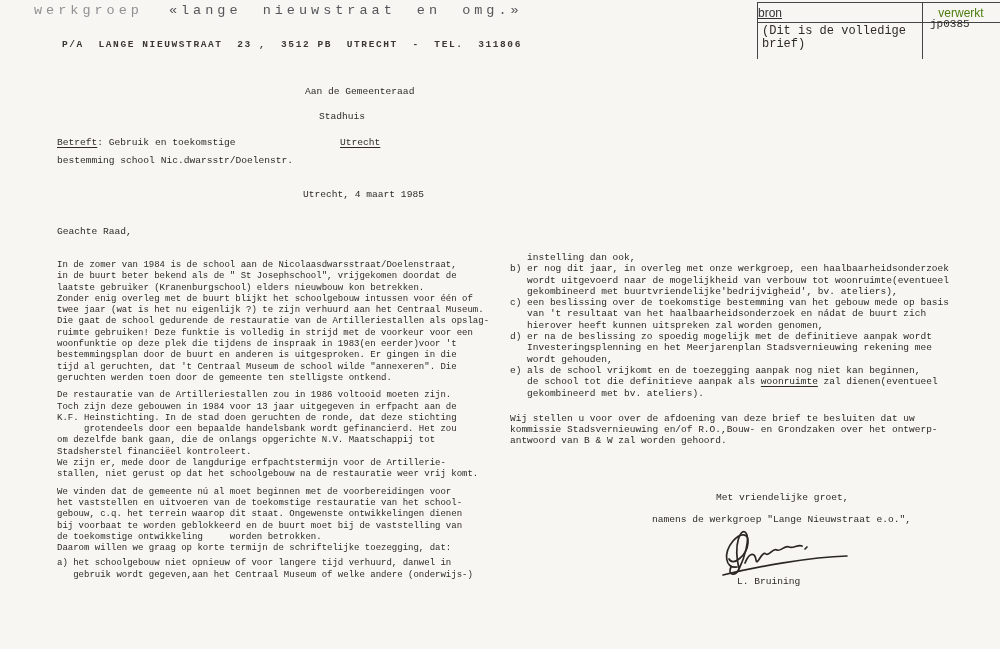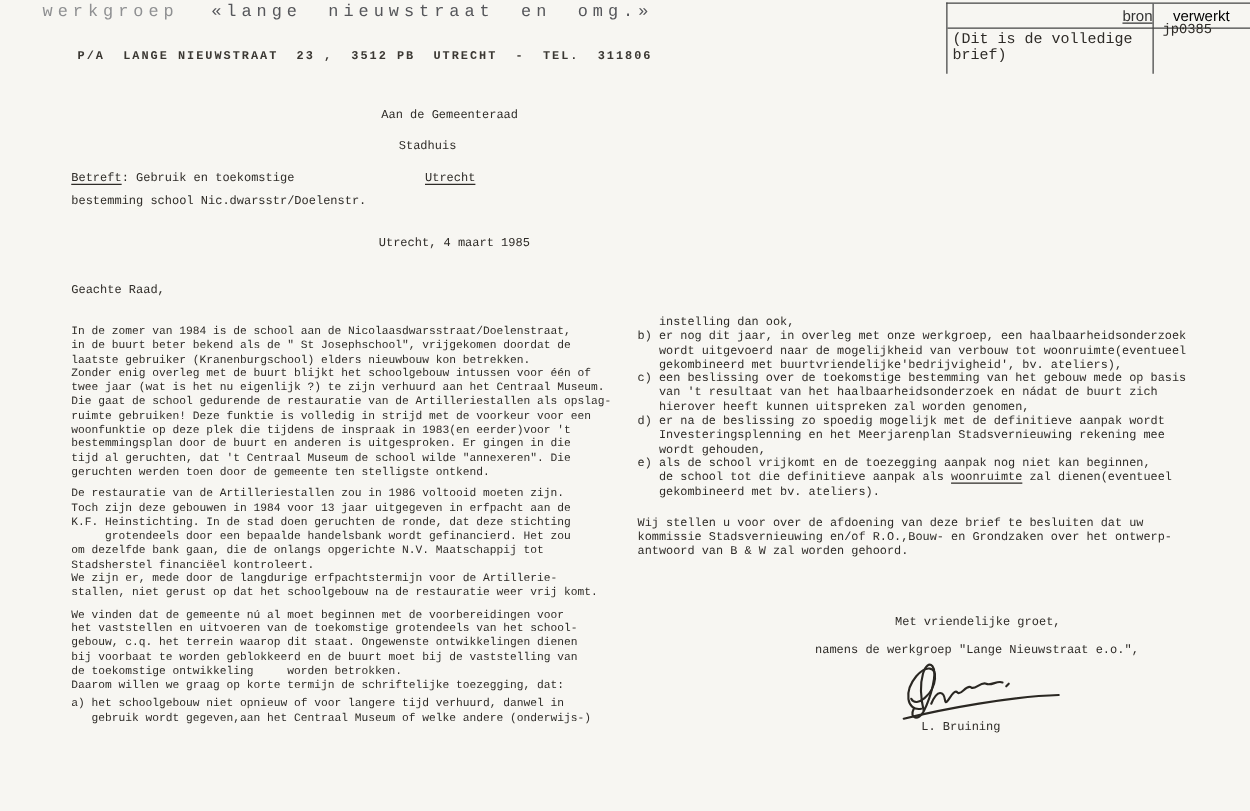--- a/index.html
+++ b/index.html
@@ -25,22 +25,22 @@
     white-space:pre;font-weight:bold;
   }
   
   .stamp{
     position:absolute;left:757px;top:2px;width:242px;height:56px;
     border-top:1px solid #444;border-left:1px solid #444;
     font-size:11px;color:#2e2b27;
   }
   .stamp .v-divider{position:absolute;left:164px;top:0;bottom:0;width:1px;background:#444;}
   .stamp .header-row{display:flex;height:19px;border-bottom:1px solid #444;align-items:center;}
-  .stamp .hc1{width:164px;text-align:right;font-family:"Liberation Sans","DejaVu Sans",sans-serif;font-size:12px;color:#333;text-decoration:underline;}
-  .stamp .hc2{flex:1;text-align:center;font-family:"Liberation Sans","DejaVu Sans",sans-serif;font-size:12px;color:#000000;}
+  .stamp .hc1{width:164px;text-align:left;font-family:"Liberation Sans","DejaVu Sans",sans-serif;font-size:12px;color:#333;text-decoration:underline;}
+  .stamp .hc2{flex:1;text-align:center;font-family:"Liberation Sans","DejaVu Sans",sans-serif;font-size:12px;color:#4d7c0f;}
   .stamp .bron-val{position:absolute;left:4px;top:22px;width:156px;font-size:12px;line-height:13px;}
   .stamp .verw-val{position:absolute;left:172px;top:15px;font-size:11px;}
   
   .line{position:absolute;white-space:pre;font-size:9.6px;color:#2e2b27;}
   .u{text-decoration:underline;text-underline-offset:2px;}
   
   .col{position:absolute;}
   .tline{white-space:pre;}
   .col-left{left:57px;top:260px;width:448px;font-size:9px;line-height:11.3px;}
   .col-right{left:497px;top:252px;width:478px;font-size:9.5px;line-height:11.3px;margin-left:13px;}
@@ -99,21 +99,21 @@
         <div class="tline">Toch zijn deze gebouwen in 1984 voor 13 jaar uitgegeven in erfpacht aan de</div>
         <div class="tline">K.F. Heinstichting. In de stad doen geruchten de ronde, dat deze stichting</div>
         <div class="tline">     grotendeels door een bepaalde handelsbank wordt gefinancierd. Het zou</div>
         <div class="tline">om dezelfde bank gaan, die de onlangs opgerichte N.V. Maatschappij tot</div>
         <div class="tline">Stadsherstel financiëel kontroleert.</div>
         <div class="tline">We zijn er, mede door de langdurige erfpachtstermijn voor de Artillerie-</div>
         <div class="tline">stallen, niet gerust op dat het schoolgebouw na de restauratie weer vrij komt.</div>
       </div>
     <div class="para">
         <div class="tline">We vinden dat de gemeente nú al moet beginnen met de voorbereidingen voor</div>
-        <div class="tline">het vaststellen en uitvoeren van de toekomstige grotendeels van het school-</div>
+        <div class="tline">het vaststellen en uitvoeren van de toekomstige restauratie van het school-</div>
         <div class="tline">gebouw, c.q. het terrein waarop dit staat. Ongewenste ontwikkelingen dienen</div>
         <div class="tline">bij voorbaat te worden geblokkeerd en de buurt moet bij de vaststelling van</div>
         <div class="tline">de toekomstige ontwikkeling     worden betrokken.</div>
         <div class="tline">Daarom willen we graag op korte termijn de schriftelijke toezegging, dat:</div>
       </div>
     <div class="para tight">
         <div class="tline">a) het schoolgebouw niet opnieuw of voor langere tijd verhuurd, danwel in</div>
         <div class="tline">   gebruik wordt gegeven,aan het Centraal Museum of welke andere (onderwijs-)</div>
       </div>
   </div>

